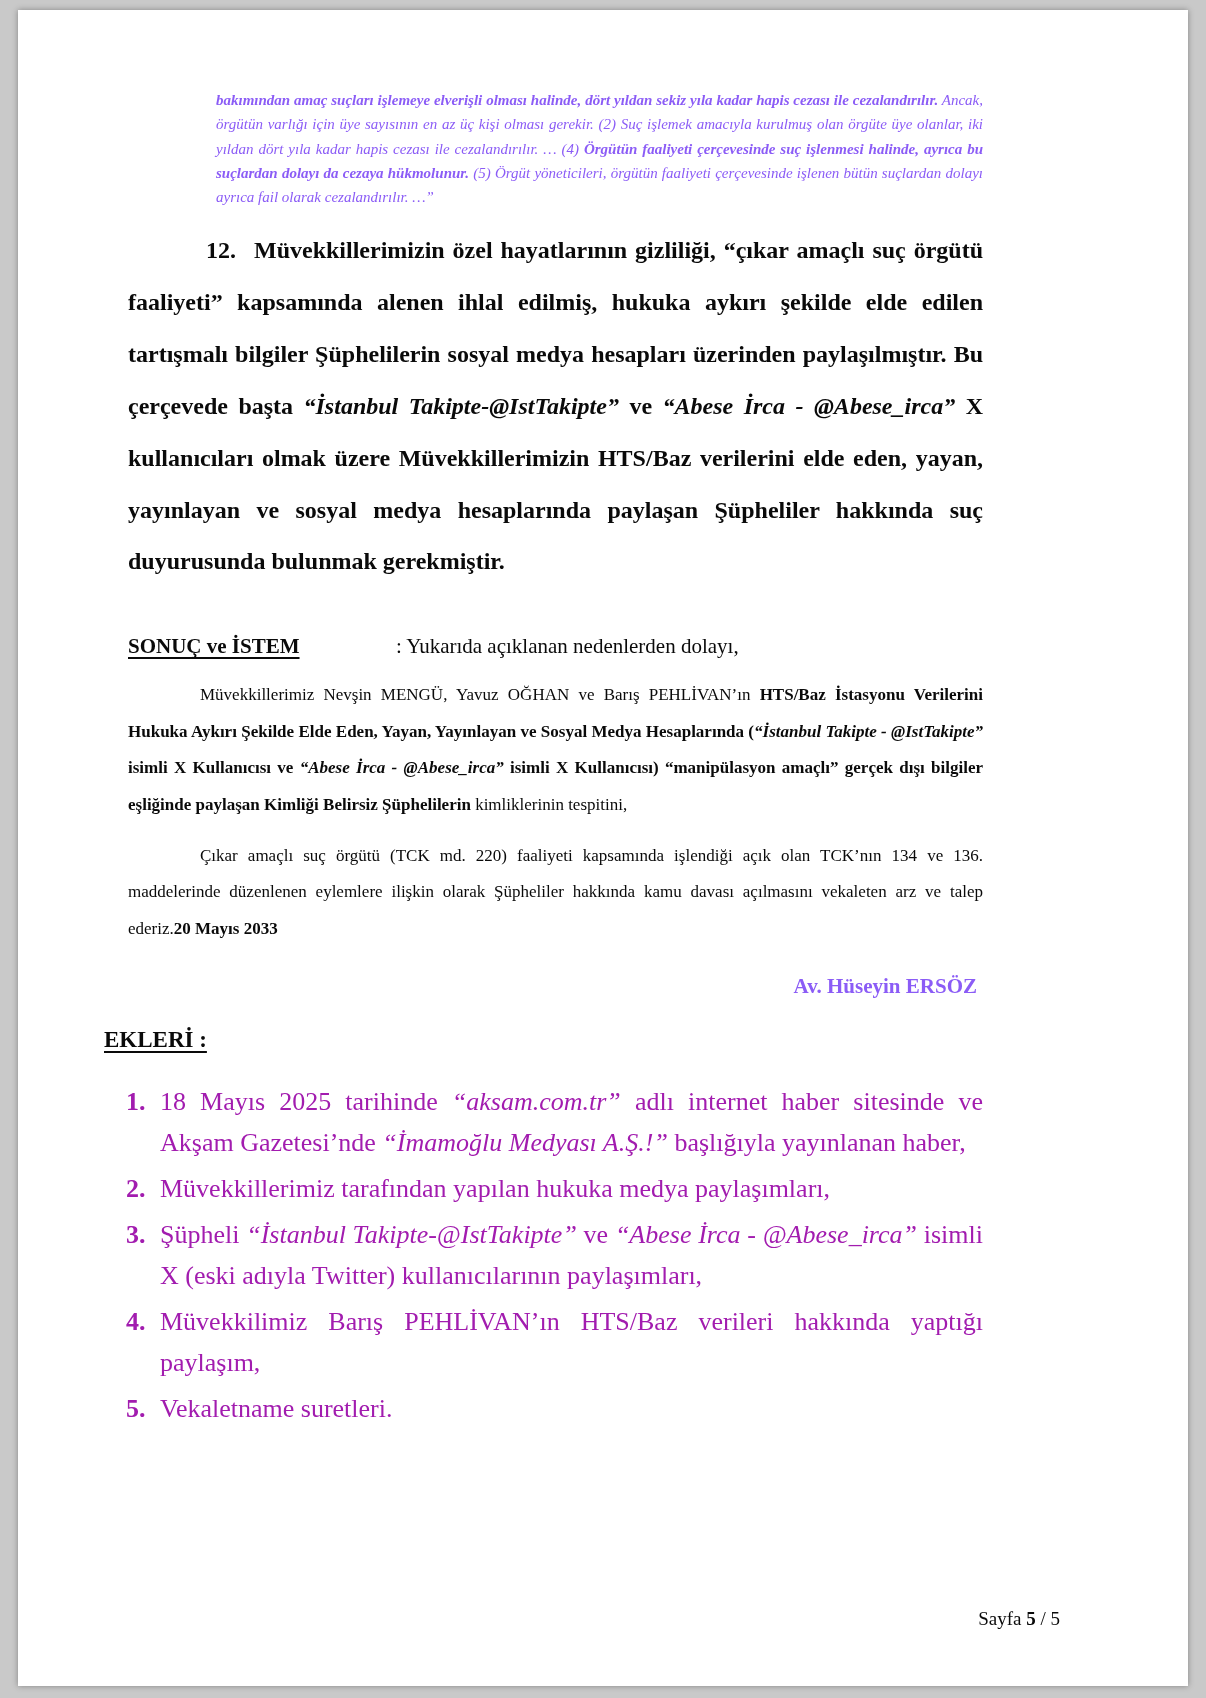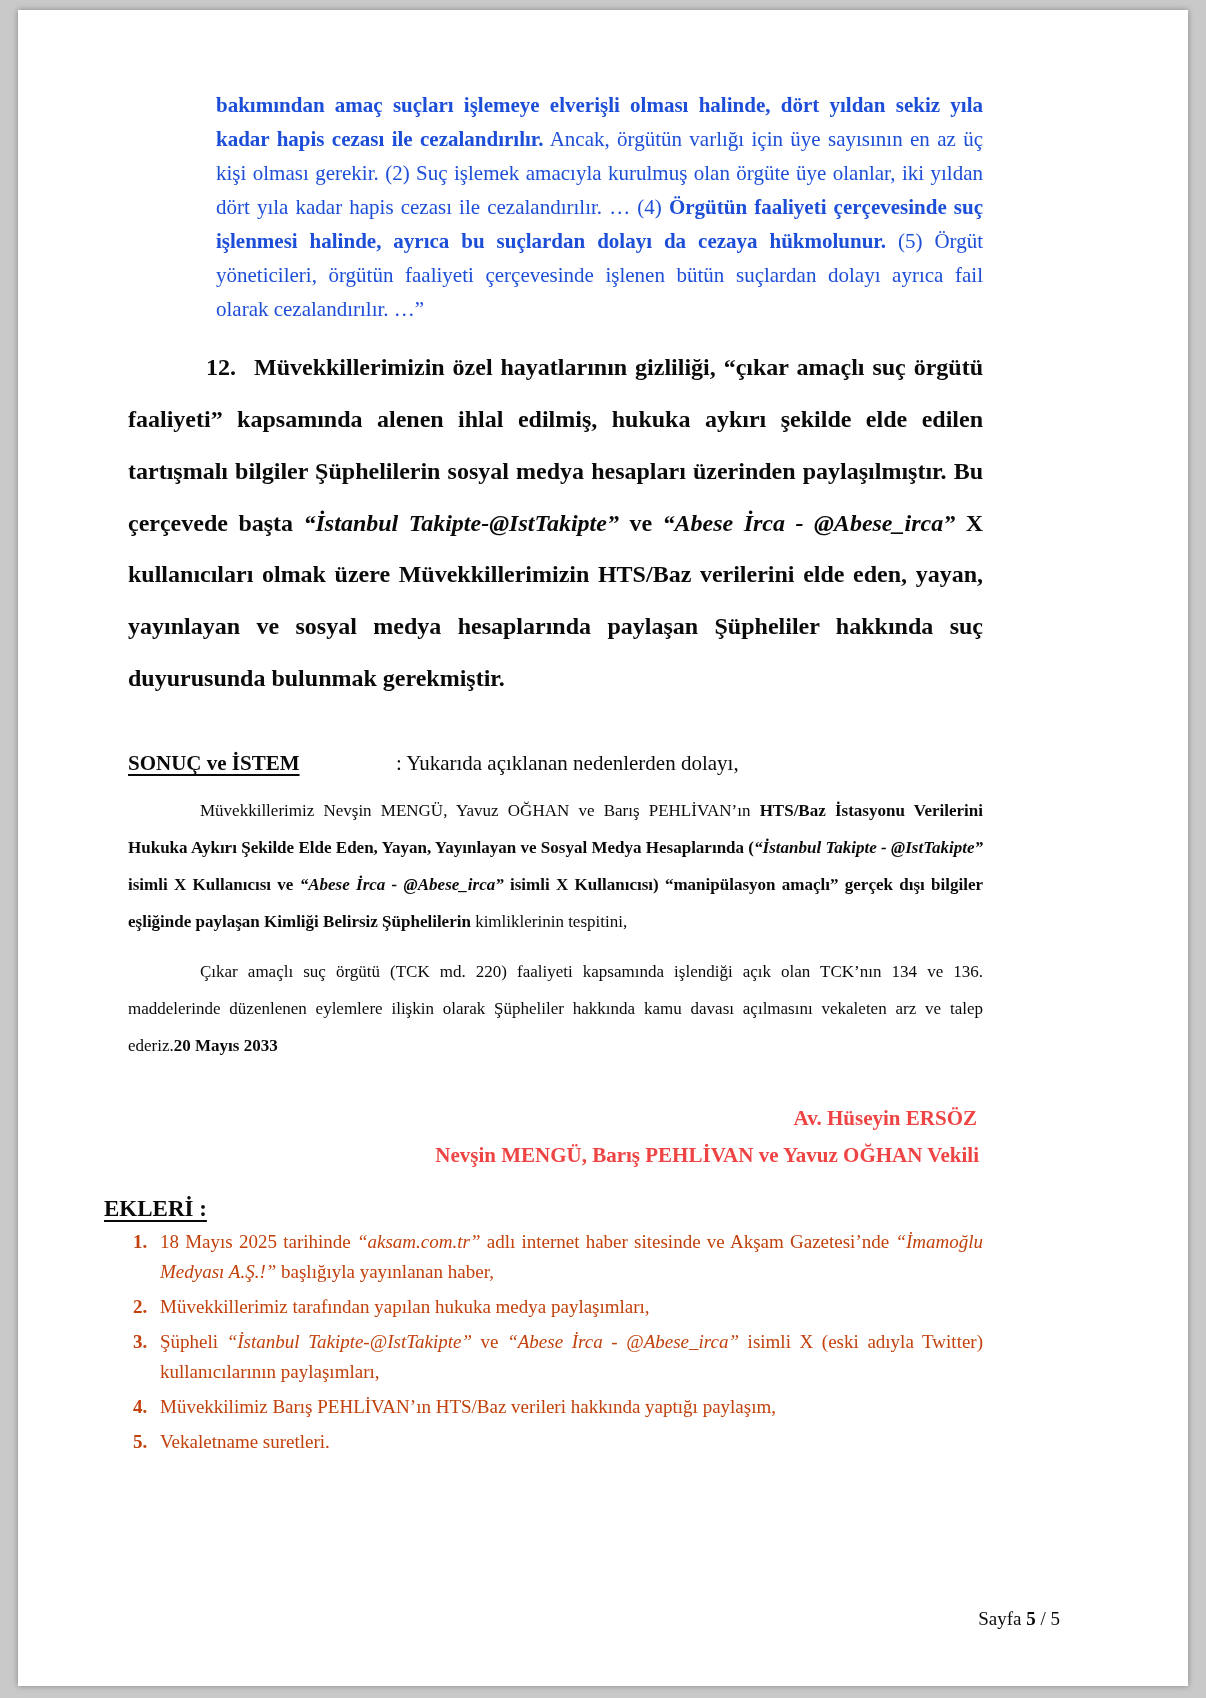--- a/index.html
+++ b/index.html
@@ -34,24 +34,25 @@
     position: absolute;
     left: 110px;
     top: 78px;
     width: 855px;
   }
 
   
   .quote-block {
     margin: 0 0 6px 0;
     padding-left: 88px;
-    font-size: 21px;
+    font-style: italic;
+    font-size: 15px;
     line-height: 1.62;
     text-align: justify;
-    color: #1d4ed8;
+    color: #8b5cf6;
   }
   .quote-block b { font-weight: 700; }
 
   
   .para-12 {
     margin: 16px 0 0 0;
     font-weight: 700;
     font-size: 24px;
     line-height: 2.16;
     text-align: justify;
@@ -83,46 +84,46 @@
     line-height: 2.16;
     text-align: justify;
     color: #0a0a0a;
     text-indent: 72px;
   }
   .req-para i { font-style: italic; }
   .req-bold-seg { font-weight: 700; }
 
   
   .sig-block {
-    margin-top: 36px;
+    margin-top: 20px;
     text-align: right;
     font-weight: 700;
     font-size: 21px;
     line-height: 1.75;
-    color: #ef4444;
+    color: #8b5cf6;
   }
   .sig-name { padding-right: 6px; }
   .sig-role { padding-right: 4px; }
 
   
   .ek-title {
     margin: 22px 8px 0 -24px;
     font-weight: 700;
     font-size: 23px;
     text-decoration: underline;
     text-underline-offset: 4px;
     display: inline-block;
     color: #0a0a0a;
   }
   ol.ek-list {
-    margin: 5px 0 0 -22px;
+    margin: 28px 0 0 -22px;
     padding-left: 46px;
-    font-size: 19px;
+    font-size: 26px;
     line-height: 1.58;
-    color: #c2410c;
+    color: #a21caf;
   }
   ol.ek-list li {
     margin-bottom: 5px;
     text-align: justify;
     padding-left: 8px;
   }
   ol.ek-list li::marker { font-weight: 700; }
   ol.ek-list i { font-style: italic; }
 
   
@@ -147,21 +148,20 @@
       <p class="para-12"><span class="num">12.</span><span>Müvekkillerimizin özel hayatlarının gizliliği, “çıkar amaçlı suç örgütü faaliyeti” kapsamında alenen ihlal edilmiş, hukuka aykırı şekilde elde edilen tartışmalı bilgiler Şüphelilerin sosyal medya hesapları üzerinden paylaşılmıştır. Bu çerçevede başta </span><i>“İstanbul Takipte-@IstTakipte”</i><span> ve  </span><i>“Abese İrca - @Abese_irca”</i><span> X kullanıcıları olmak üzere Müvekkillerimizin HTS/Baz verilerini elde eden, yayan, yayınlayan ve sosyal medya hesaplarında paylaşan Şüpheliler hakkında suç duyurusunda bulunmak gerekmiştir.</span></p>
 
       <div class="sonuc-row"><span class="sonuc-label">SONUÇ ve  İSTEM</span><span class="sonuc-text">: Yukarıda açıklanan nedenlerden dolayı,</span></div>
 
       <p class="req-para"><span>Müvekkillerimiz Nevşin MENGÜ, Yavuz OĞHAN ve Barış PEHLİVAN’ın </span><span class="req-bold-seg">HTS/Baz İstasyonu Verilerini Hukuka Aykırı Şekilde Elde Eden, Yayan, Yayınlayan ve Sosyal Medya Hesaplarında (</span><i class="req-bold-seg">“İstanbul Takipte - @IstTakipte”</i><span class="req-bold-seg"> isimli X Kullanıcısı ve </span><i class="req-bold-seg">“Abese İrca - @Abese_irca”</i><span class="req-bold-seg"> isimli X Kullanıcısı) “manipülasyon amaçlı” gerçek dışı bilgiler eşliğinde paylaşan Kimliği Belirsiz Şüphelilerin</span><span> kimliklerinin tespitini,</span></p>
 
       <p class="req-para"><span>Çıkar amaçlı suç örgütü (TCK md. 220) faaliyeti kapsamında işlendiği açık olan TCK’nın 134 ve 136. maddelerinde düzenlenen eylemlere ilişkin olarak Şüpheliler hakkında kamu davası açılmasını vekaleten arz ve talep ederiz.</span><b>20 Mayıs 2033</b></p>
 
       <div class="sig-block">
         <div class="sig-name">Av. Hüseyin ERSÖZ</div>
-        <div class="sig-role">Nevşin MENGÜ, Barış PEHLİVAN ve Yavuz OĞHAN Vekili</div>
       </div>
 
       <div>
         <div class="ek-title">EKLERİ :</div>
         <ol class="ek-list">
           <li><span>18 Mayıs 2025 tarihinde </span><i>“aksam.com.tr”</i><span> adlı internet haber sitesinde ve Akşam Gazetesi’nde </span><i>“İmamoğlu Medyası A.Ş.!”</i><span> başlığıyla yayınlanan haber,</span></li>
           <li><span>Müvekkillerimiz tarafından yapılan hukuka medya paylaşımları,</span></li>
           <li><span>Şüpheli </span><i>“İstanbul Takipte-@IstTakipte”</i><span> ve </span><i>“Abese İrca - @Abese_irca”</i><span> isimli X (eski adıyla Twitter) kullanıcılarının paylaşımları,</span></li>
           <li><span>Müvekkilimiz Barış PEHLİVAN’ın HTS/Baz verileri hakkında yaptığı paylaşım,</span></li>
           <li><span>Vekaletname suretleri.</span></li>

